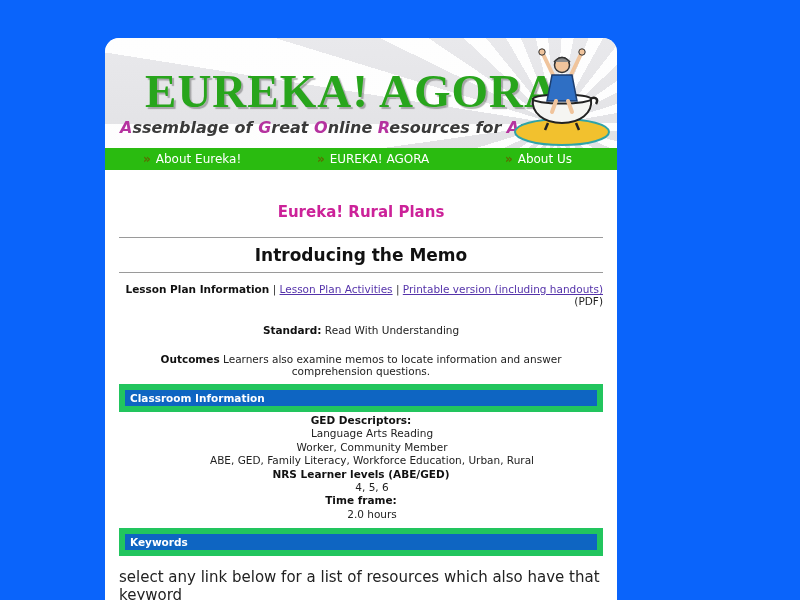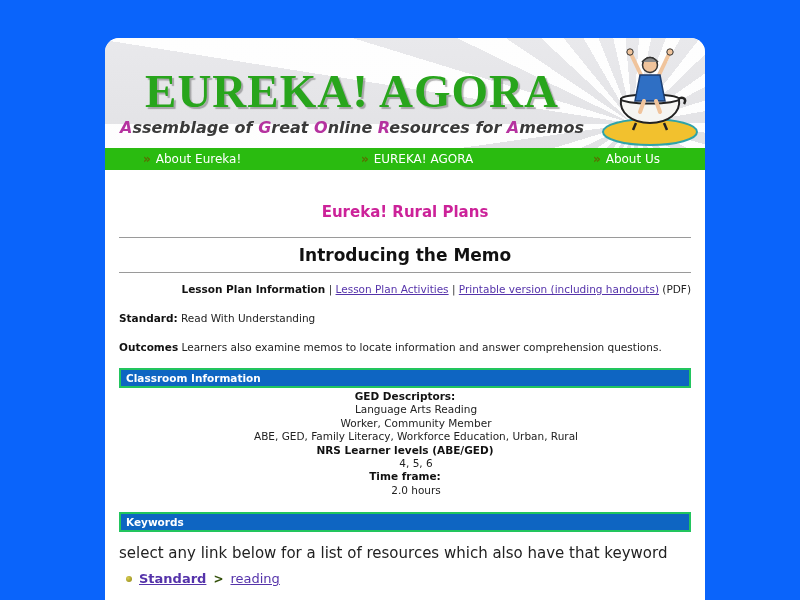--- a/index.html
+++ b/index.html
@@ -12,21 +12,21 @@
     --link-purple:#5533aa;
   }
   *{box-sizing:border-box;margin:0;padding:0;}
   html,body{width:800px;height:600px;overflow:hidden;}
   body{
     background:var(--page-bg);
     font-family:"DejaVu Sans","Liberation Sans",sans-serif;
     color:#222;
   }
   .page{
-    position:absolute;left:105px;top:38px;width:600px;height:562px;
+    position:absolute;left:105px;top:38px;width:512px;height:562px;
     background:#ffffff;border-radius:14px 14px 0 0;overflow:hidden;
   }
   
   .header{
     position:relative;height:110px;border-radius:14px 14px 0 0;overflow:hidden;
     background:
       repeating-conic-gradient(from 160deg at 88% 78%, rgba(255,255,255,.95) 0deg 8deg, rgba(255,255,255,0) 8deg 17deg),
       linear-gradient(#e9e9ec,#e2e2e5);
   }
   .header-text{position:absolute;left:0;top:0;width:494px;text-align:center;}
@@ -64,24 +64,24 @@
   .memo-heading{
     margin-top:7px;text-align:center;
     font-size:17px;font-weight:bold;color:#111;
   }
   hr.divider.tight{margin-top:7px;}
   .lesson-nav-line{margin-top:10px;text-align:right;font-size:10.5px;}
   .lesson-nav-line .cur{font-weight:bold;color:#111;}
   .lesson-nav-line .sep{color:#333;}
   .lesson-nav-line a{color:var(--link-purple);text-decoration:underline;cursor:pointer;}
   .lesson-nav-line .plain{color:#222;}
-  .info-line{margin-top:17px;font-size:10.5px;}
+  .info-line{margin-top:17px;font-size:10.5px;text-align:center;}
   .info-line b{color:#111;}
   .section-bar{
-    margin-top:15px;background:var(--bar-blue);border:2px solid #22c55e;
+    margin-top:7px;background:var(--bar-blue);border:6px solid #22c55e;
     color:#ffffff;font-weight:bold;font-size:10.5px;
     padding:2px 5px;
   }
   .fields{margin-top:2px;text-align:center;}
   .field-label{font-weight:bold;font-size:10.5px;line-height:13.4px;color:#111;}
   .field-value{font-size:10.5px;line-height:13.4px;padding-left:22px;color:#222;}
   .kw-hint{margin-top:12px;font-size:15px;color:#222;}
   .kw-row{margin-top:9px;display:flex;align-items:center;gap:7px;padding-left:7px;}
   .kw-bullet{
     width:6px;height:6px;border-radius:50%;

